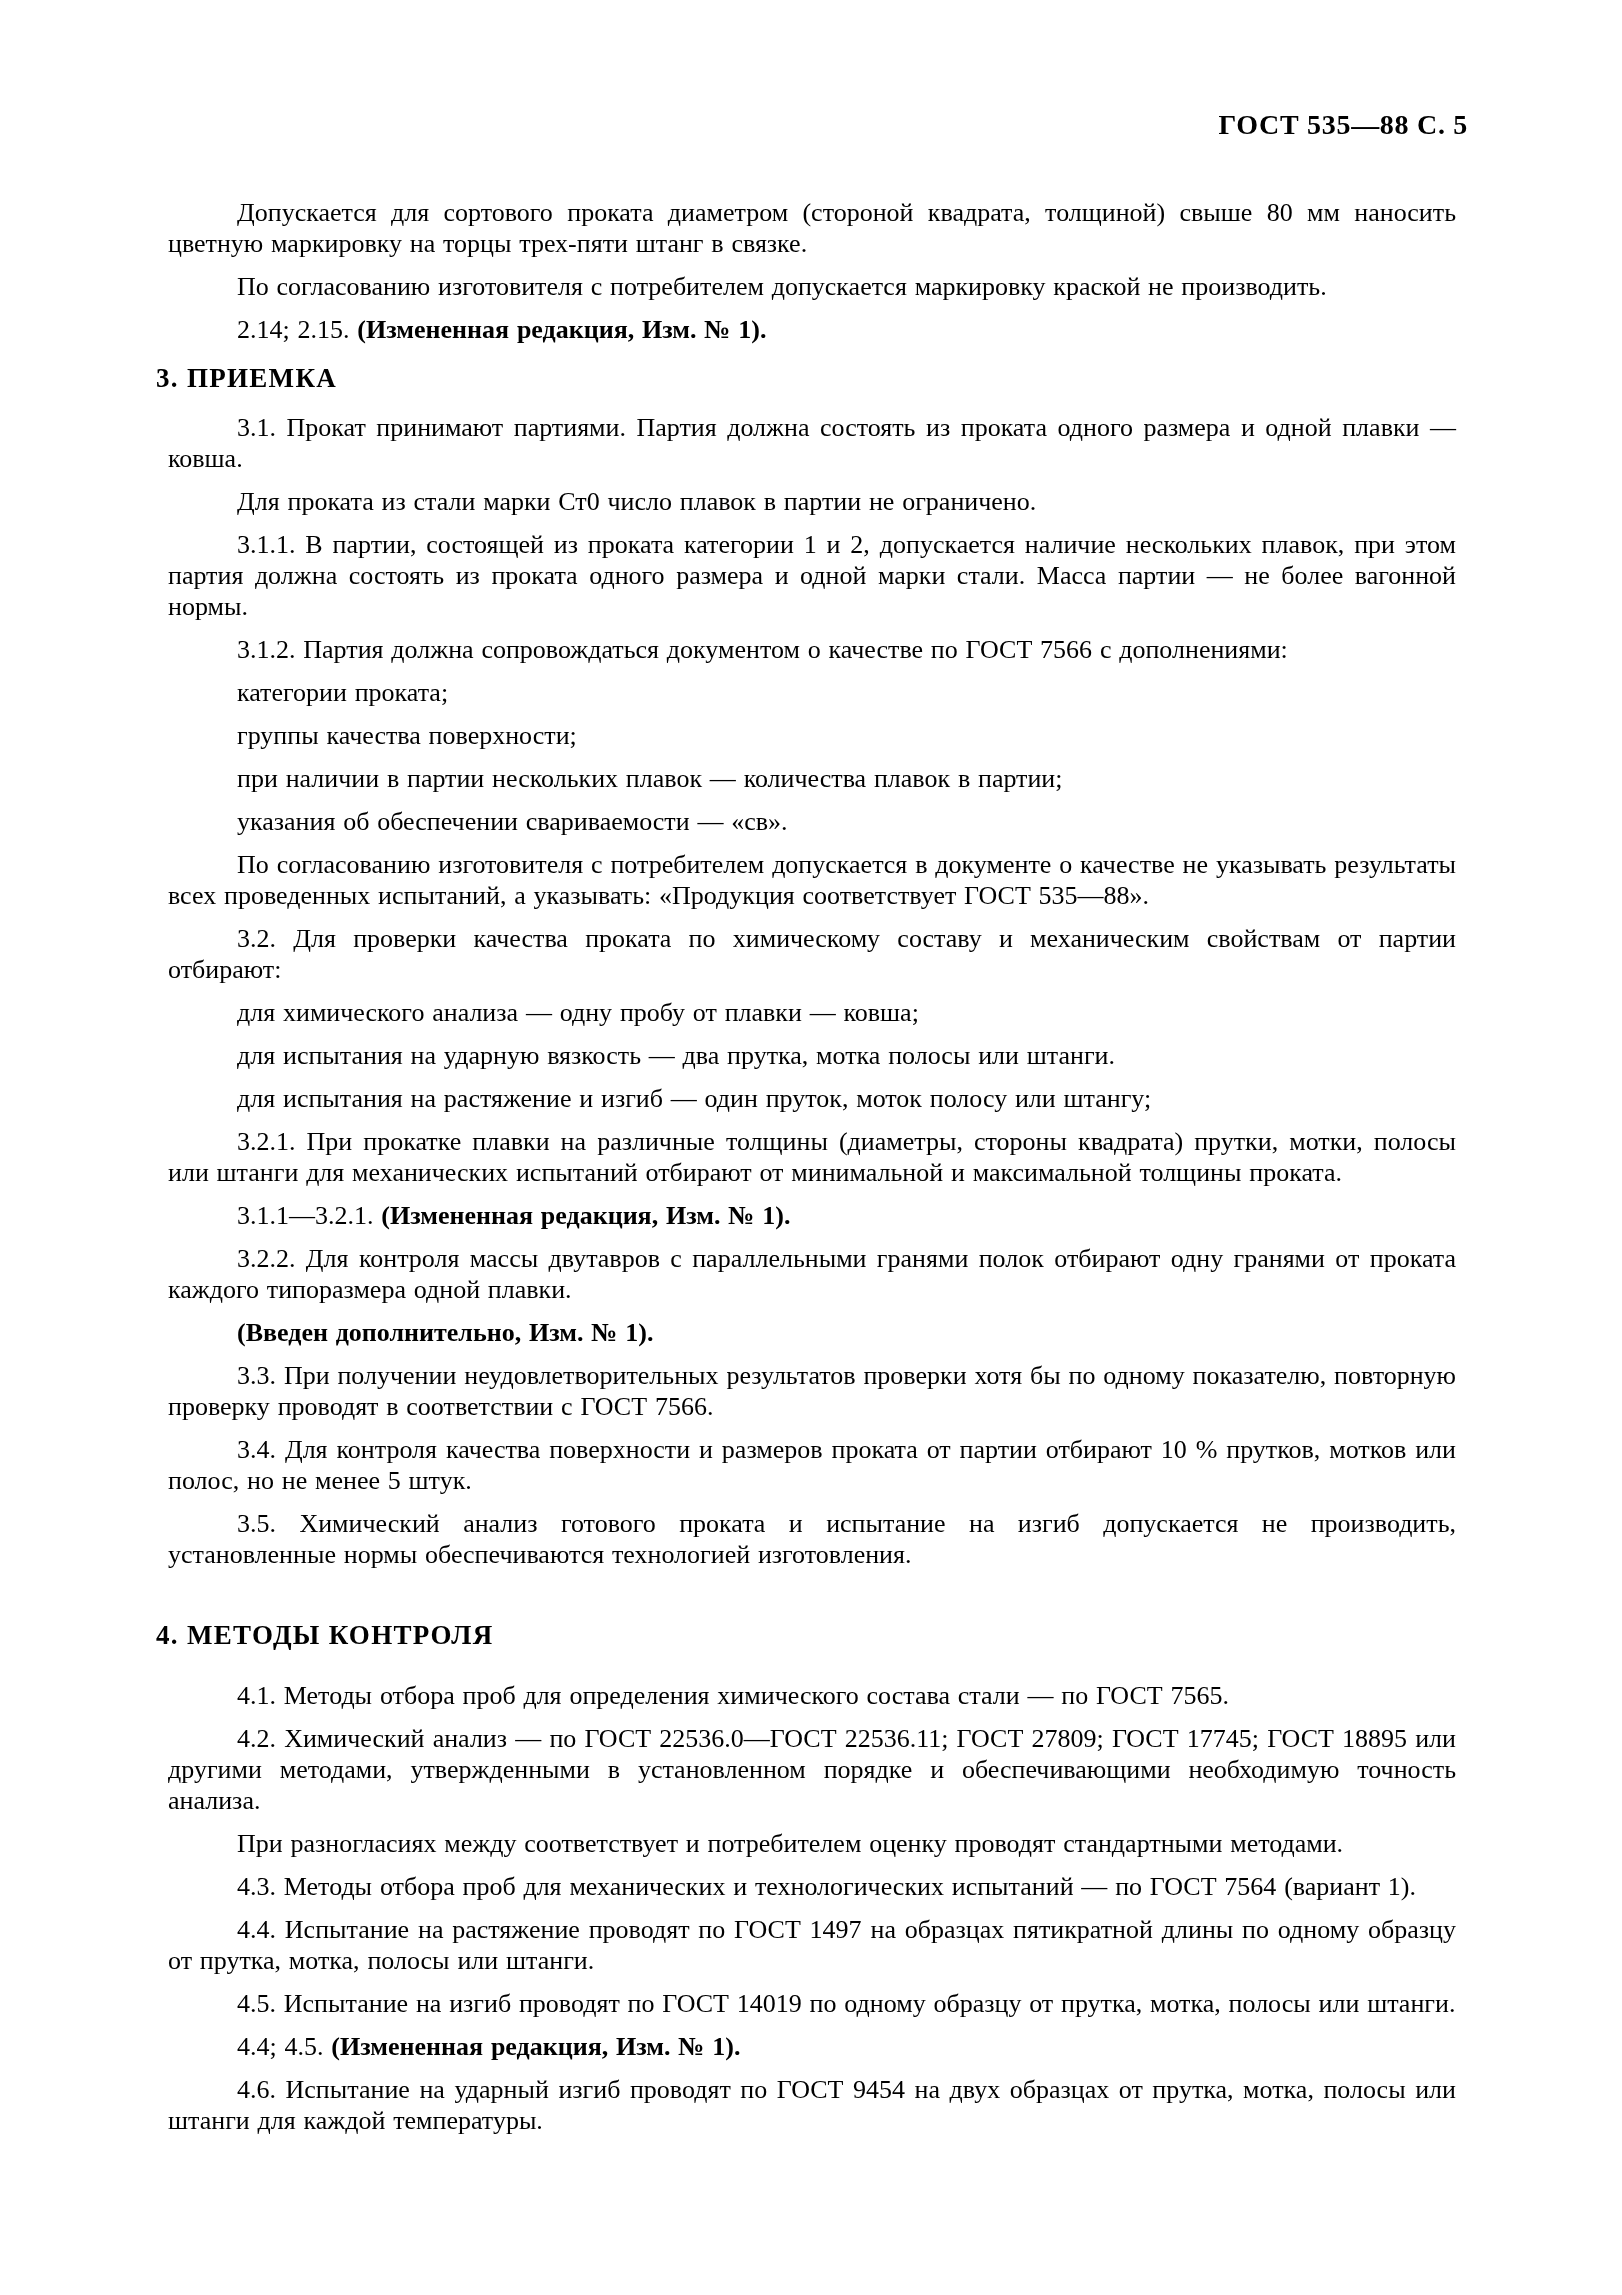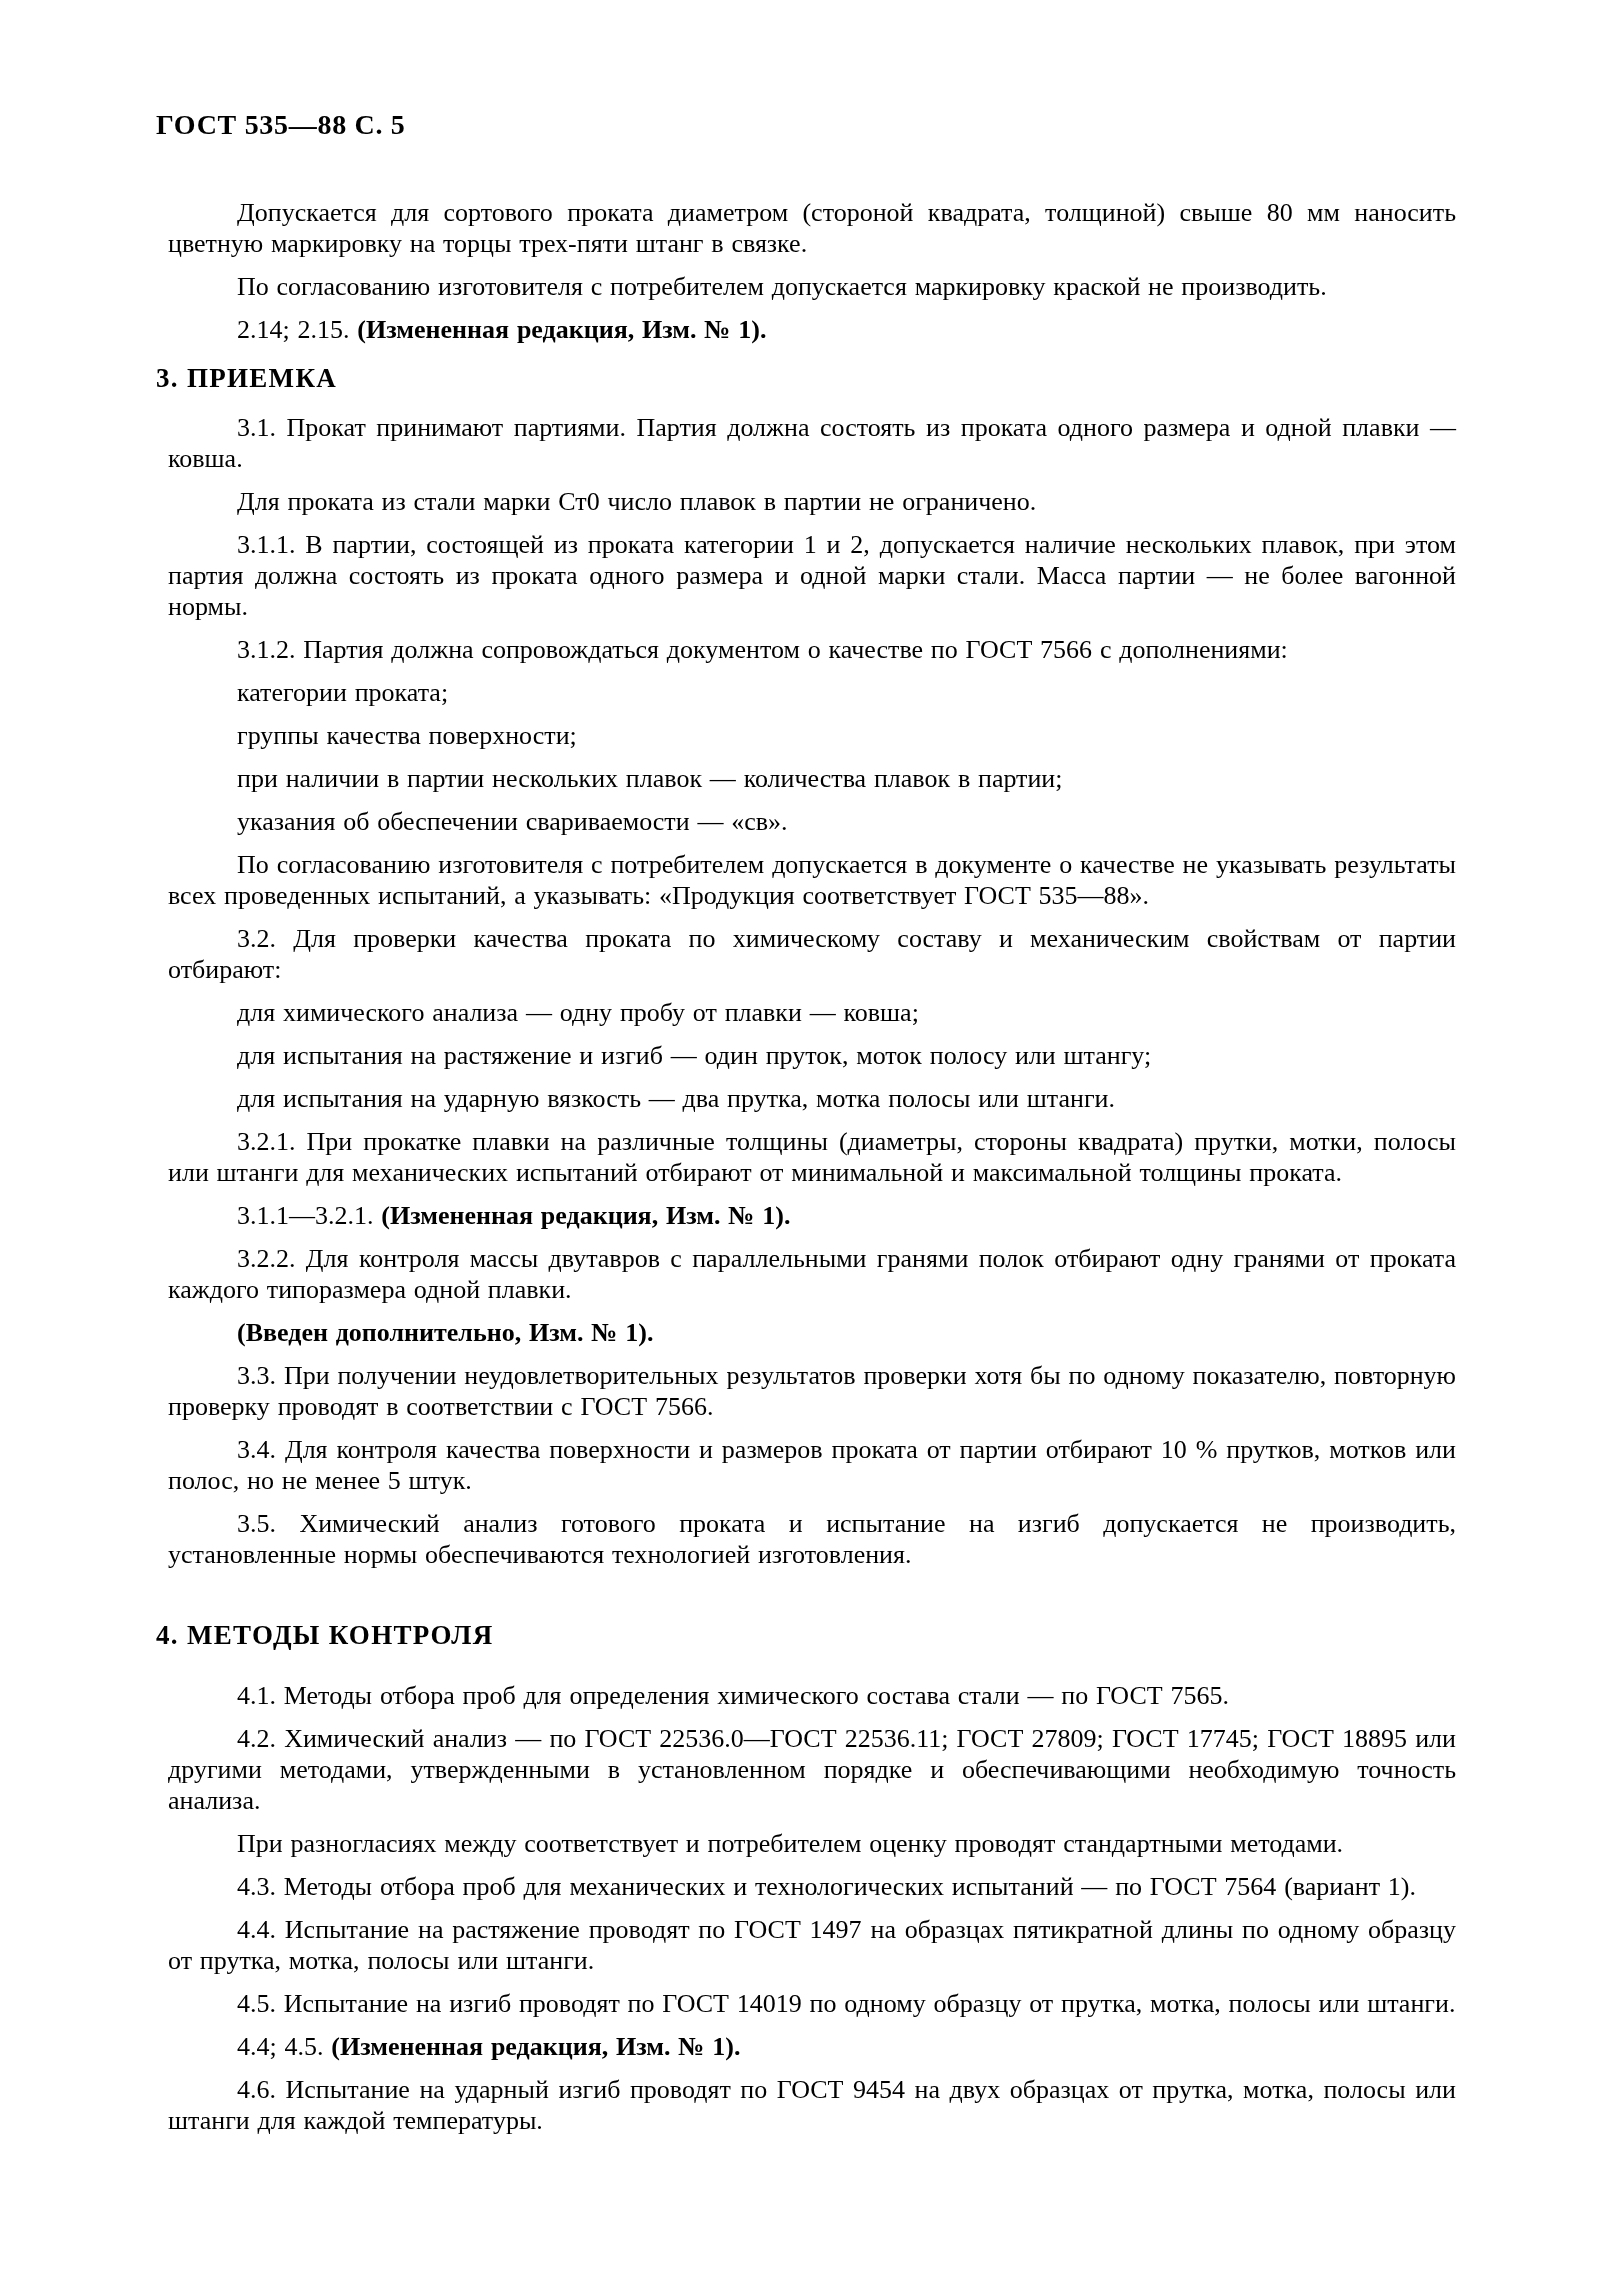--- a/index.html
+++ b/index.html
@@ -17,21 +17,21 @@
     box-sizing: border-box;
     width: 1622px;
     height: 2295px;
     padding: 108px 154px 0 156px;
     overflow: hidden;
   }
   .doc-ref {
     font-weight: bold;
     font-size: 28px;
     line-height: 33px;
-    text-align: left;
+    text-align: right;
     letter-spacing: 0.7px;
   }
   .body-text {
     margin-top: 56px;
   }
   p.para {
     margin: 12px;
     font-size: 26px;
     line-height: 31px;
     text-align: justify;
@@ -73,22 +73,22 @@
     <p class="para">Для проката из стали марки Ст0 число плавок в партии не ограничено.</p>
     <p class="para">3.1.1. В партии, состоящей из проката категории 1 и 2, допускается наличие нескольких плавок, при этом партия должна состоять из проката одного размера и одной марки стали. Масса партии — не более вагонной нормы.</p>
     <p class="para">3.1.2. Партия должна сопровождаться документом о качестве по ГОСТ 7566 с дополнениями:</p>
     <p class="para">категории проката;</p>
     <p class="para">группы качества поверхности;</p>
     <p class="para">при наличии в партии нескольких плавок — количества плавок в партии;</p>
     <p class="para">указания об обеспечении свариваемости — «св».</p>
     <p class="para">По согласованию изготовителя с потребителем допускается в документе о качестве не указывать результаты всех проведенных испытаний, а указывать: «Продукция соответствует ГОСТ 535—88».</p>
     <p class="para">3.2. Для проверки качества проката по химическому составу и механическим свойствам от партии отбирают:</p>
     <p class="para">для химического анализа — одну пробу от плавки — ковша;</p>
+    <p class="para">для испытания на ударную вязкость — два прутка, мотка полосы или штанги.</p>
     <p class="para">для испытания на растяжение и изгиб — один пруток, моток полосу или штангу;</p>
-    <p class="para">для испытания на ударную вязкость — два прутка, мотка полосы или штанги.</p>
     <p class="para">3.2.1. При прокатке плавки на различные толщины (диаметры, стороны квадрата) прутки, мотки, полосы или штанги для механических испытаний отбирают от минимальной и максимальной толщины проката.</p>
     <p class="para"><span>3.1.1—3.2.1. </span><span class="b">(Измененная редакция, Изм. № 1).</span></p>
     <p class="para">3.2.2. Для контроля массы двутавров с параллельными гранями полок отбирают одну гранями от проката каждого типоразмера одной плавки.</p>
     <p class="para b">(Введен дополнительно, Изм. № 1).</p>
     <p class="para">3.3. При получении неудовлетворительных результатов проверки хотя бы по одному показателю, повторную проверку проводят в соответствии с ГОСТ 7566.</p>
     <p class="para">3.4. Для контроля качества поверхности и размеров проката от партии отбирают 10 % прутков, мотков или полос, но не менее 5 штук.</p>
     <p class="para">3.5. Химический анализ готового проката и испытание на изгиб допускается не производить, установленные нормы обеспечиваются технологией изготовления.</p>
 
     <h2 class="sec sec4">4. МЕТОДЫ КОНТРОЛЯ</h2>
 

